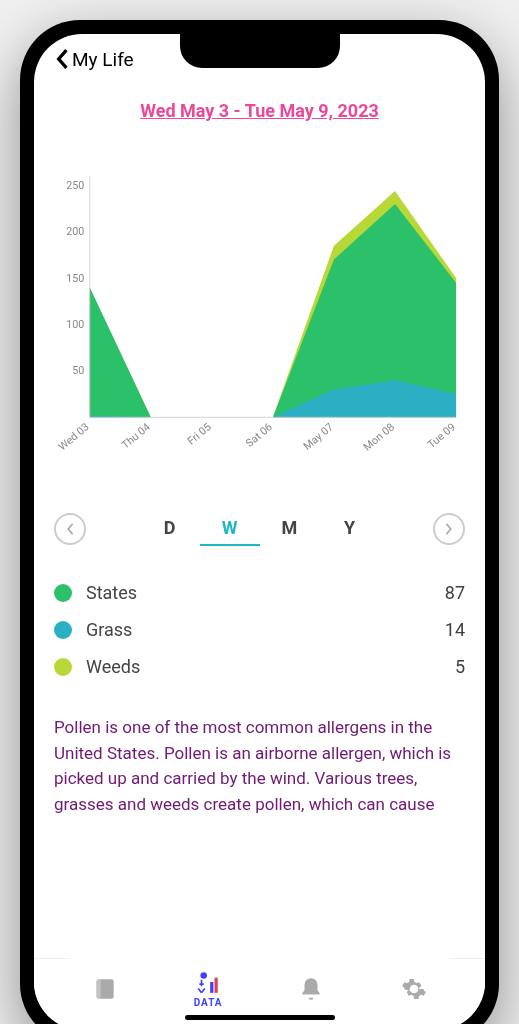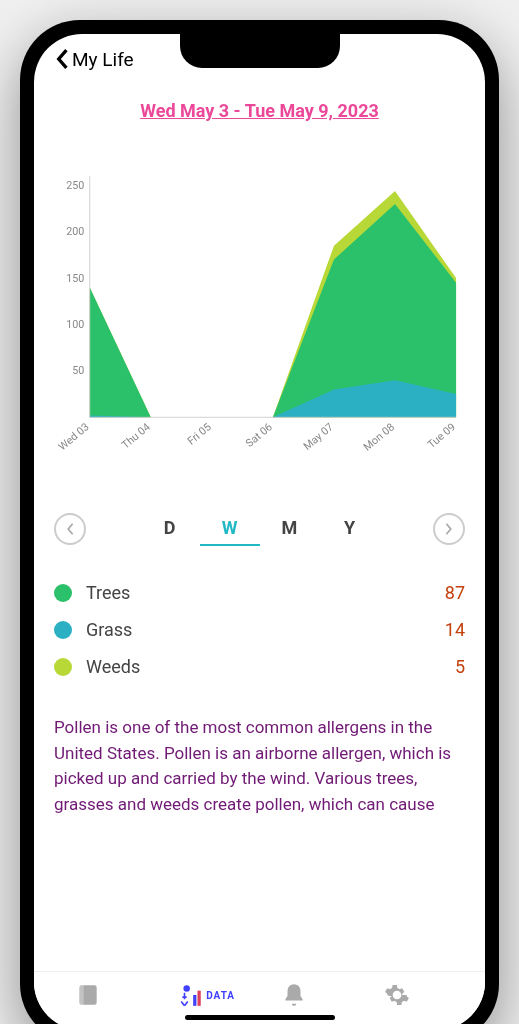--- a/index.html
+++ b/index.html
@@ -169,21 +169,21 @@
       border-radius: 50%;
       margin-right: 14px;
     }
     .legend-label {
       flex: 1;
       font-size: 18px;
       color: #444;
     }
     .legend-value {
       font-size: 18px;
-      color: #c2410c;
+      color: #404040;
     }
 
     .description-section {
       margin-bottom: 20px;
     }
     .desc-heading {
       font-size: 22px;
       font-weight: 400;
       color: #444;
       margin-bottom: 10px;
@@ -207,21 +207,21 @@
     .tab-bar {
       display: flex;
       justify-content: space-around;
       align-items: center;
       padding: 10px 20px 22px;
       border-top: 1px solid #eee;
       background: #fff;
     }
     .tab-item {
       display: flex;
-      flex-direction: row;
+      flex-direction: column;
       align-items: center;
       gap: 2px;
       cursor: pointer;
       width: 60px;
     }
     .tab-icon {
       width: 26px;
       height: 26px;
       color: #aaa;
     }
@@ -300,21 +300,21 @@
         <div class="nav-arrow">
           <svg viewBox="0 0 10 16" fill="none" stroke-width="2">
               <path d="M2 2l5 6-5 6"></path>
             </svg>
         </div>
       </div>
 
       <div class="legend" id="legend">
           <div class="legend-row">
             <div class="legend-dot" style="background: rgb(43, 192, 106);"></div>
-            <div class="legend-label">Trees</div>
+            <div class="legend-label">States</div>
             <div class="legend-value">87</div>
           </div>
           <div class="legend-row">
             <div class="legend-dot" style="background: rgb(43, 176, 195);"></div>
             <div class="legend-label">Grass</div>
             <div class="legend-value">14</div>
           </div>
           <div class="legend-row">
             <div class="legend-dot" style="background: rgb(184, 216, 55);"></div>
             <div class="legend-label">Weeds</div>

